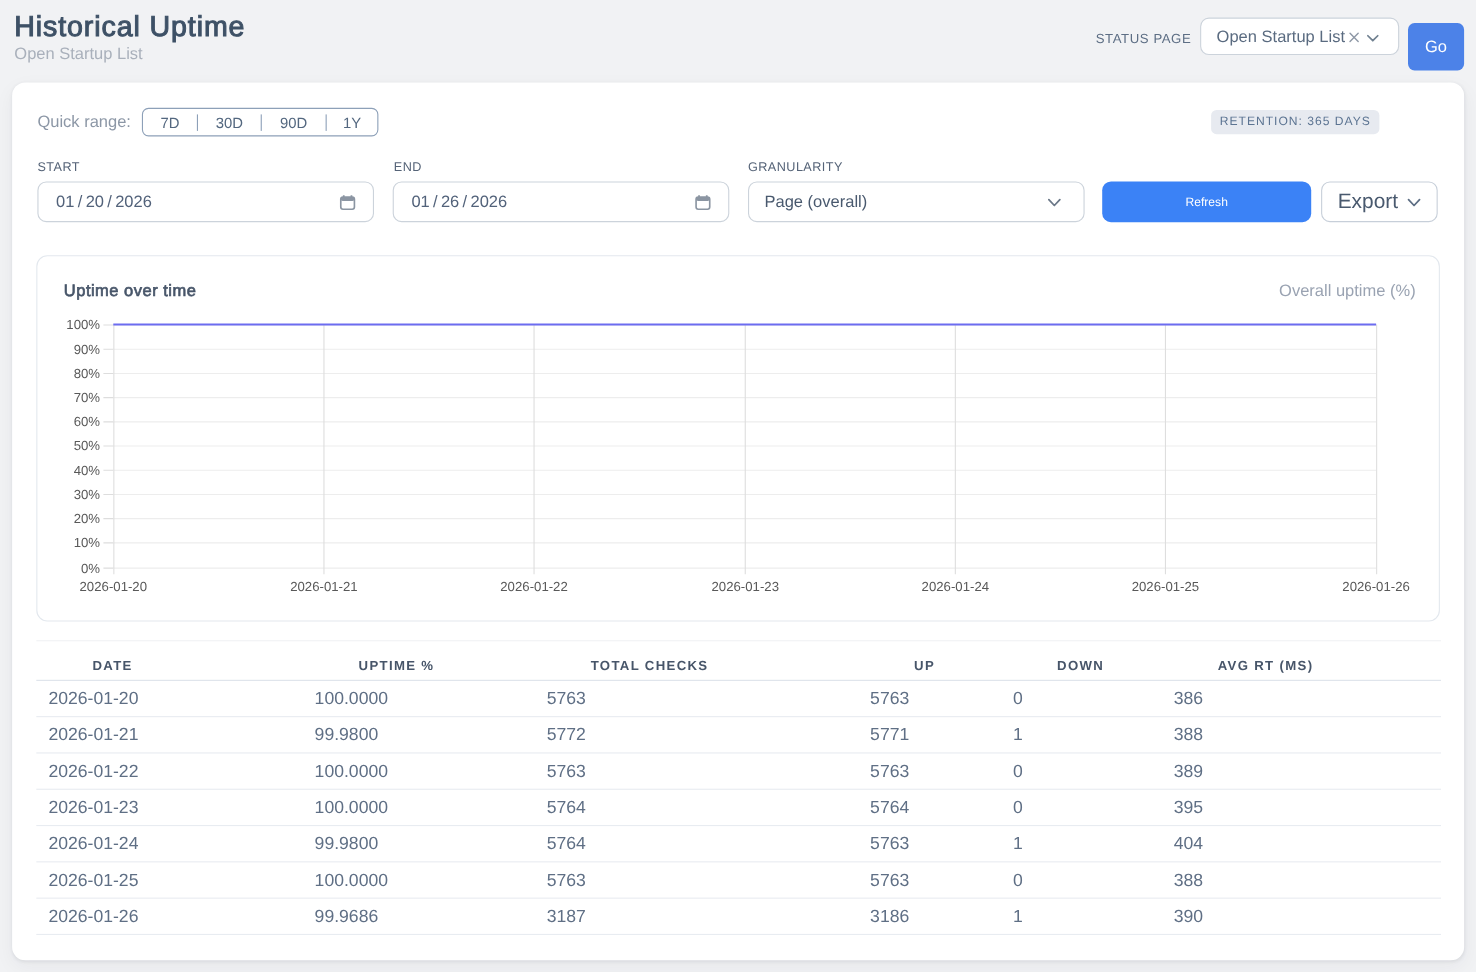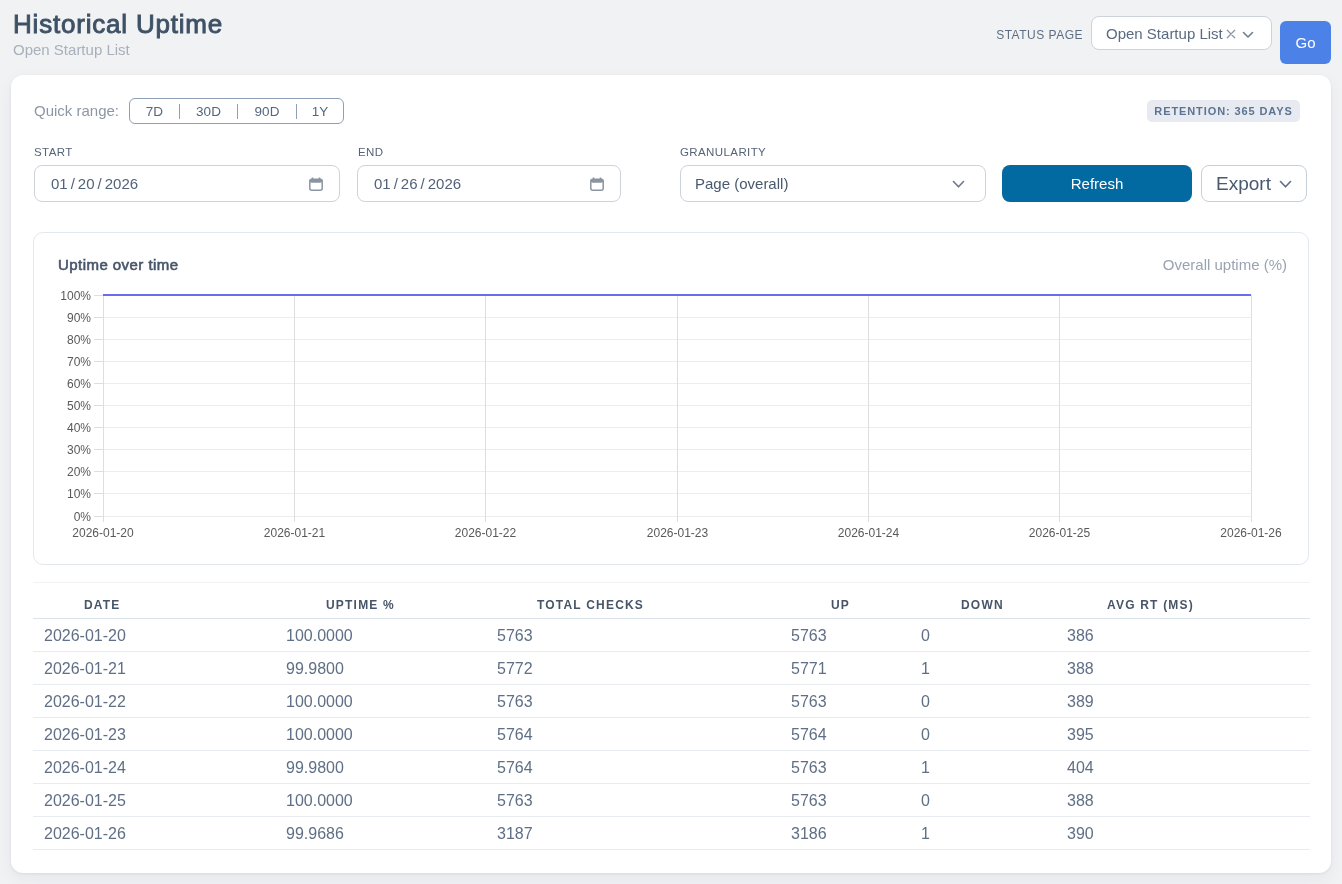--- a/index.html
+++ b/index.html
@@ -17,29 +17,29 @@
   .go-btn { left:1280px; top:21px; width:51px; height:43px; background:#4c82e8; border-radius:6px; color:#fff; font-size:15px; display:flex; align-items:center; justify-content:center; }
 
   
   .card { left:11px; top:75px; width:1320px; height:798px; background:#fff; border-radius:12px; box-shadow:0 1px 3px rgba(30,41,59,.08), 0 6px 18px rgba(30,41,59,.05); }
 
   
   .qr-label { left:34px; top:102px; font-size:15px; color:#8c97a6; }
   .qr-group { left:129px; top:98px; height:26px; display:flex; border:1px solid #8da0b8; border-radius:6px; overflow:hidden; background:#fff;align-items:center; }
   .qr-btn { font-size:13.5px; color:#53677f; display:flex; align-items:center; justify-content:center; border-left:1px solid #8da0b8; }
   .qr-btn:first-child { border-left:none; }
-  .badge { left:1147px; top:100px; width:153px; height:22px; background:#e7eaf0; border-radius:5px; font-size:11px; font-weight:700; letter-spacing:0.9px; color:#5c7492; display:flex; align-items:center; justify-content:center; }
+  .badge { left:1101px; top:100px; width:153px; height:22px; background:#e7eaf0; border-radius:5px; font-size:11px; font-weight:400; letter-spacing:0.9px; color:#5c7492; display:flex; align-items:center; justify-content:center; }
 
   
   .ctl-label { top:146px; font-size:11.5px; font-weight:400; letter-spacing:0.4px; color:#566478; }
   .field { top:165px; height:37px; background:#fff; border:1px solid #ccd3db; border-radius:8px; display:flex; align-items:center; }
   .field .val { margin-left:16px; font-size:15px; color:#52627a; }
   .cal { position:absolute; right:15px; top:10px; }
   .chev { position:absolute; }
-  .refresh { left:1002px; top:165px; width:190px; height:37px; background:#0369a1; border-radius:8px; color:#fff; font-size:15px; display:flex; align-items:center; justify-content:center; }
+  .refresh { left:1002px; top:165px; width:190px; height:37px; background:#3b82f6; border-radius:8px; color:#fff; font-size:11px; display:flex; align-items:center; justify-content:center; }
   .export { left:1201px; top:165px; width:106px; height:37px; background:#fff; border:1px solid #c7cfd9; border-radius:8px; color:#49596e; font-size:19px; display:flex; align-items:center; justify-content:center; gap:8px; }
 
   
   .chart-card { left:33px; top:232px; width:1276px; height:333px; border:1px solid #e3e8ee; border-radius:10px; background:#fff; }
   .ch-title { left:58px; top:256px; font-size:15px; font-weight:400; -webkit-text-stroke:0.6px #475569; color:#475569; letter-spacing:0.45px; }
   .ch-legend { top:256px; right:55px; font-size:15px; color:#9aa3b2; }
 
   
   .table { left:33px; top:582px; width:1277px; border-top:1px solid #f0f2f4; }
   .trow { display:grid; grid-template-columns:242px 211px 294px 130px 146px 1fr; padding-left:11px; align-items:center; }
@@ -80,21 +80,21 @@
   <div class="abs ctl-label" style="left:680px">GRANULARITY</div>
 
   <div class="abs field" style="left:34px;width:306px">
     <span class="val">01 / 20 / 2026</span>
     <svg class="cal" width="16" height="16" viewBox="0 0 16 16">
       <path d="M4.5 1.5 v3 M11.5 1.5 v3" stroke="#8b95a2" stroke-width="1.6" fill="none"></path>
       <rect x="1.8" y="3.2" width="12.4" height="11" rx="2" fill="none" stroke="#8b95a2" stroke-width="1.5"></rect>
       <rect x="1.8" y="3.2" width="12.4" height="3.6" rx="1.8" fill="#8b95a2"></rect>
     </svg>
   </div>
-  <div class="abs field" style="left:357px;width:264px">
+  <div class="abs field" style="left:357px;width:306px">
     <span class="val">01 / 26 / 2026</span>
     <svg class="cal" width="16" height="16" viewBox="0 0 16 16">
       <path d="M4.5 1.5 v3 M11.5 1.5 v3" stroke="#8b95a2" stroke-width="1.6" fill="none"></path>
       <rect x="1.8" y="3.2" width="12.4" height="11" rx="2" fill="none" stroke="#8b95a2" stroke-width="1.5"></rect>
       <rect x="1.8" y="3.2" width="12.4" height="3.6" rx="1.8" fill="#8b95a2"></rect>
     </svg>
   </div>
   <div class="abs field" style="left:680px;width:306px">
     <span class="val" style="color:#49596e;margin-left:14px">Page (overall)</span>
     <svg class="chev" style="right:20px;top:14px" width="13" height="9" viewBox="0 0 13 9">

